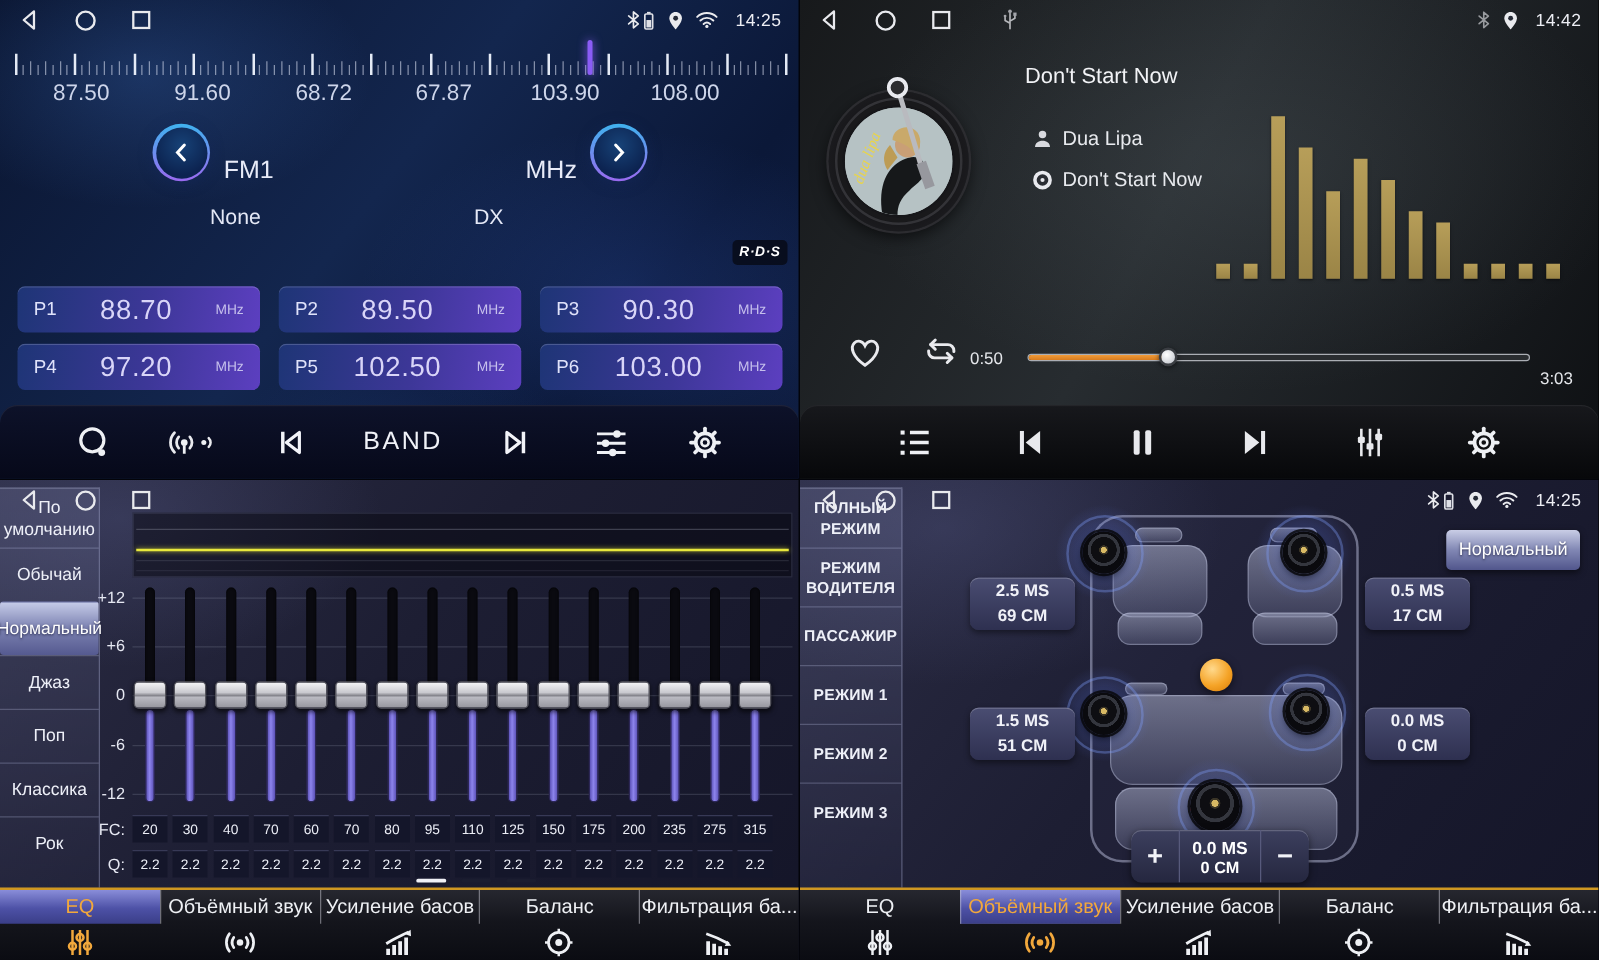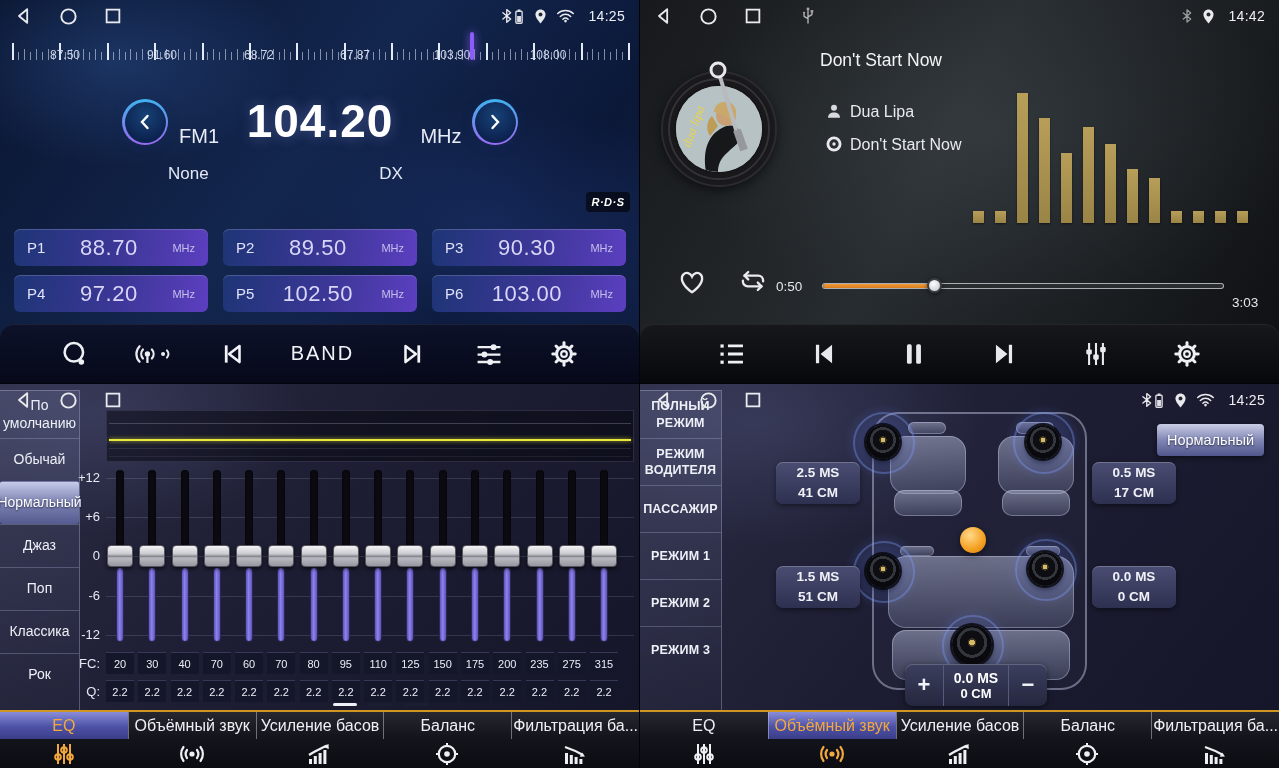--- a/index.html
+++ b/index.html
@@ -33,21 +33,21 @@
   .sb .nav{display:flex;gap:24px;align-items:center}
   .sb .right{margin-left:auto;display:flex;gap:9px;align-items:flex-start}
   .sb .time{font-size:14px;color:#edeef4;letter-spacing:.3px;margin-left:4px}
   .ib{background:none;border:none;padding:0;display:inline-flex;align-items:center;justify-content:center}
   
   #ticks{position:absolute;left:12px;top:36px;width:616px;height:26px}
   #ticks i{position:absolute;bottom:2px;width:1px;background:rgba(225,232,248,.55)}
   #ticks i.mj{width:2px;background:rgba(240,245,255,.95)}
   #pointer{position:absolute;top:-4px;width:4px;height:28px;border-radius:2px;z-index:2;
     box-shadow:0 0 8px rgba(140,95,255,.9)}
-  .slabel{position:absolute;top:48px;width:56px;text-align:center;font-size:12px;color:#cdd5ea}
+  .slabel{position:absolute;top:64px;width:56px;text-align:center;font-size:18px;color:#cdd5ea}
   .circ-btn{position:absolute;width:46px;height:46px;border-radius:50%;border:none;padding:2.5px;
     background:linear-gradient(180deg,#3fb2ee,#9a6af0);box-shadow:0 2px 10px rgba(20,40,90,.6)}
   .circ-btn .in{width:100%;height:100%;border-radius:50%;display:flex;align-items:center;justify-content:center;
     background:radial-gradient(circle at 50% 35%,#174277 0%,#0c2350 70%)}
   .bigfreq{position:absolute;left:180px;top:94px;width:280px;text-align:center;font-size:46px;font-weight:bold;
     letter-spacing:1px;color:#fff;text-shadow:0 0 14px rgba(160,170,255,.35)}
   .tlab{position:absolute;font-size:20px;color:#e8ebf8}
   .tsub{position:absolute;font-size:17px;color:#e4e8f6}
   .rds{position:absolute;left:586px;top:192px;width:44px;height:20px;border-radius:4px;background:rgba(7,10,24,.85);
     display:flex;align-items:center;justify-content:center;font-size:11px;font-weight:bold;font-style:italic;letter-spacing:.5px}
@@ -321,21 +321,20 @@
     </div>
 
     <button class="circ-btn" style="left:122px;top:99px">
       <span class="in">
         <svg width="18" height="18" viewBox="0 0 18 18">
             <path d="M11.5 3 6 9l5.5 6" fill="none" stroke="#fff" stroke-width="2.4" stroke-linecap="round"></path>
           </svg>
       </span>
     </button>
     <div class="tlab" style="left:168px;top:125px;width:62px;text-align:center">FM1</div>
-    <div class="bigfreq">104.20</div>
     <div class="tlab" style="left:410px;top:125px;width:62px;text-align:center">MHz</div>
     <button class="circ-btn" style="left:472px;top:99px">
       <span class="in">
         <svg width="18" height="18" viewBox="0 0 18 18">
             <path d="M6.5 3 12 9l-5.5 6" fill="none" stroke="#fff" stroke-width="2.4" stroke-linecap="round"></path>
           </svg>
       </span>
     </button>
     <div class="tsub" style="left:168px;top:164px;width:62px;text-align:left">None</div>
     <div class="tsub" style="left:360px;top:164px;width:62px;text-align:center">DX</div>
@@ -918,21 +917,21 @@
     <div class="glow" style="left:292px;top:221px"></div>
     <div class="spk" style="left:226px;top:41px"></div>
     <div class="spk" style="left:386px;top:41px"></div>
     <div class="spk" style="left:226px;top:170px"></div>
     <div class="spk" style="left:388px;top:168px"></div>
     <div class="spk" style="left:312px;top:241px;width:40px;height:40px"></div>
     <button class="ball"></button>
 
     <button class="delay-btn" style="left:136px;top:78px">
       <div>2.5 MS</div>
-      <div>41 CM</div>
+      <div>69 CM</div>
     </button>
     <button class="delay-btn" style="left:452px;top:78px">
       <div>0.5 MS</div>
       <div>17 CM</div>
     </button>
     <button class="delay-btn" style="left:136px;top:182px">
       <div>1.5 MS</div>
       <div>51 CM</div>
     </button>
     <button class="delay-btn" style="left:452px;top:182px">

